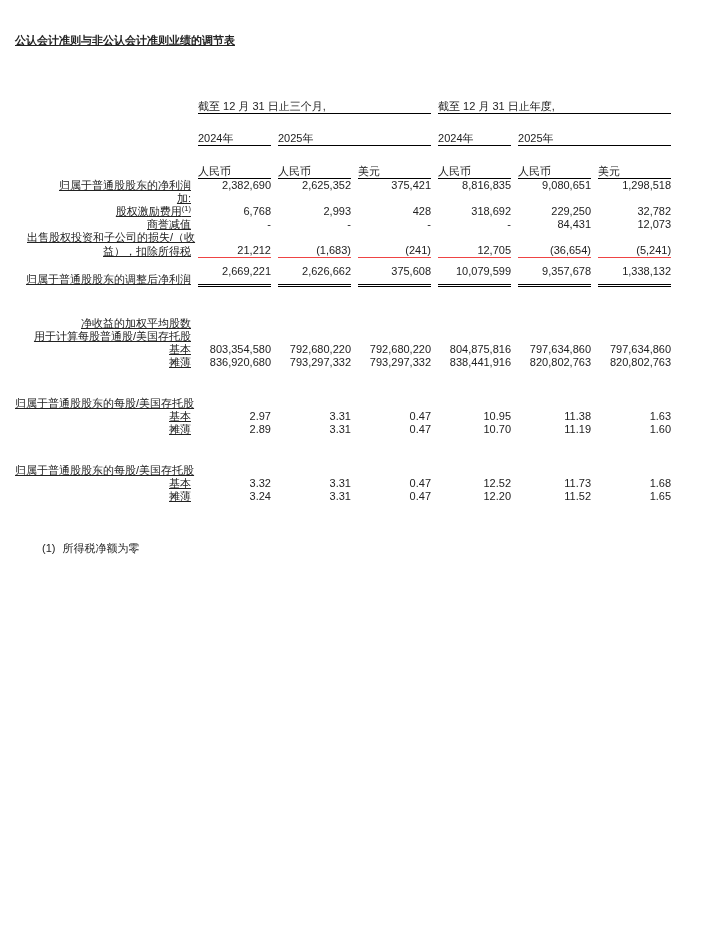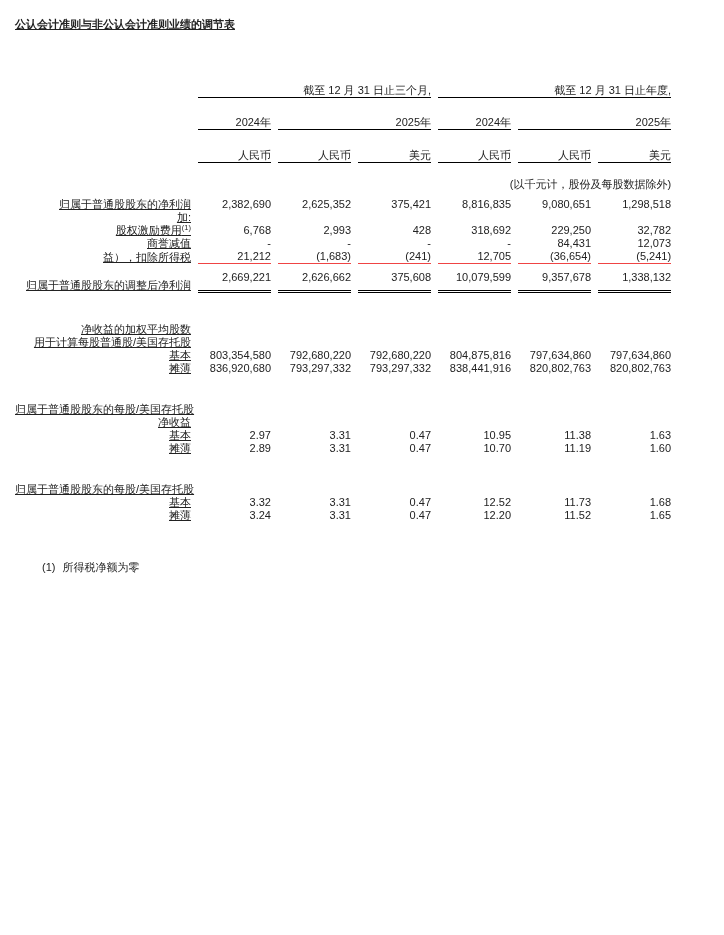--- a/index.html
+++ b/index.html
@@ -9,21 +9,21 @@
     width: 724px;
     height: 935px;
     overflow: hidden;
   }
   body, table {
     font-family: "Liberation Sans", "DejaVu Sans", sans-serif;
     font-size: 11px;
     color: #222222;
   }
   .page {
-    padding: 17px 0 0 15px;
+    padding: 33px 0 0 15px;
     width: 656px;
   }
   .title {
     font-size: 11px;
     font-weight: bold;
     text-decoration: underline;
     margin: 0 0 0 0;
     line-height: 14px;
     white-space: nowrap;
   }
@@ -34,21 +34,21 @@
     margin-top: 41px;
   }
   table.fin td, table.fin th {
     padding: 0;
     vertical-align: bottom;
     line-height: 13px;
     font-weight: normal;
     overflow: visible;
   }
   
-  thead th { font-weight: bold; text-align: right; white-space: nowrap; }
+  thead th { font-weight: bold; text-align: left; white-space: nowrap; }
   tr.r-group  td, tr.r-group  th { height: 25px; }
   tr.r-year   td, tr.r-year   th { height: 31px; }
   tr.r-cur    td, tr.r-cur    th { height: 32px; }
   tr.r-note   td, tr.r-note   th { height: 28px; }
   th.rule { border-bottom: 1px solid #000000; padding-bottom: 7px; }
   tr.r-note th { padding-bottom: 7px; }
   
   td.lbl {
     text-align: right;
     white-space: nowrap;
@@ -130,24 +130,20 @@
           <th class="rule">人民币</th>
         <td></td>
           <th class="rule">美元</th>
         <td></td>
           <th class="rule">人民币</th>
         <td></td>
           <th class="rule">人民币</th>
         <td></td>
           <th class="rule">美元</th>
       </tr>
-      <tr class="r-note">
-        <td></td>
-        <th colspan="12">(以千元计，股份及每股数据除外)</th>
-      </tr>
     </thead>
     <tbody id="table-body">
         <tr>
           <td class="lbl ind0"><span>归属于普通股股东的净利润</span></td>
           <td></td>
           <td class="val">2,382,690</td>
           <td></td>
           <td class="val">2,625,352</td>
           <td></td>
           <td class="val">375,421</td>
@@ -197,20 +193,35 @@
           <td></td>
           <td class="val">-</td>
           <td></td>
           <td class="val">-</td>
           <td></td>
           <td class="val">84,431</td>
           <td></td>
           <td class="val">12,073</td>
         </tr>
         <tr>
+          <td class="lbl ind1"><span>出售股权投资和子公司的损失/（收</span></td>
+          <td></td>
+          <td class="val"></td>
+          <td></td>
+          <td class="val"></td>
+          <td></td>
+          <td class="val"></td>
+          <td></td>
+          <td class="val"></td>
+          <td></td>
+          <td class="val"></td>
+          <td></td>
+          <td class="val"></td>
+        </tr>
+        <tr>
           <td class="lbl ind2"><span>益），扣除所得税</span></td>
           <td></td>
           <td class="val">21,212</td>
           <td></td>
           <td class="val">(1,683)</td>
           <td></td>
           <td class="val">(241)</td>
           <td></td>
           <td class="val">12,705</td>
           <td></td>
@@ -294,35 +305,20 @@
           <td></td>
           <td class="val">820,802,763</td>
           <td></td>
           <td class="val">820,802,763</td>
         </tr>
         <tr class="spacer-row">
           <td colspan="13" style="height: 28px;"></td>
         </tr>
         <tr>
           <td class="lbl ind0"><span>归属于普通股股东的每股/美国存托股</span></td>
-          <td></td>
-          <td class="val"></td>
-          <td></td>
-          <td class="val"></td>
-          <td></td>
-          <td class="val"></td>
-          <td></td>
-          <td class="val"></td>
-          <td></td>
-          <td class="val"></td>
-          <td></td>
-          <td class="val"></td>
-        </tr>
-        <tr>
-          <td class="lbl ind1"><span>净收益</span></td>
           <td></td>
           <td class="val"></td>
           <td></td>
           <td class="val"></td>
           <td></td>
           <td class="val"></td>
           <td></td>
           <td class="val"></td>
           <td></td>
           <td class="val"></td>

